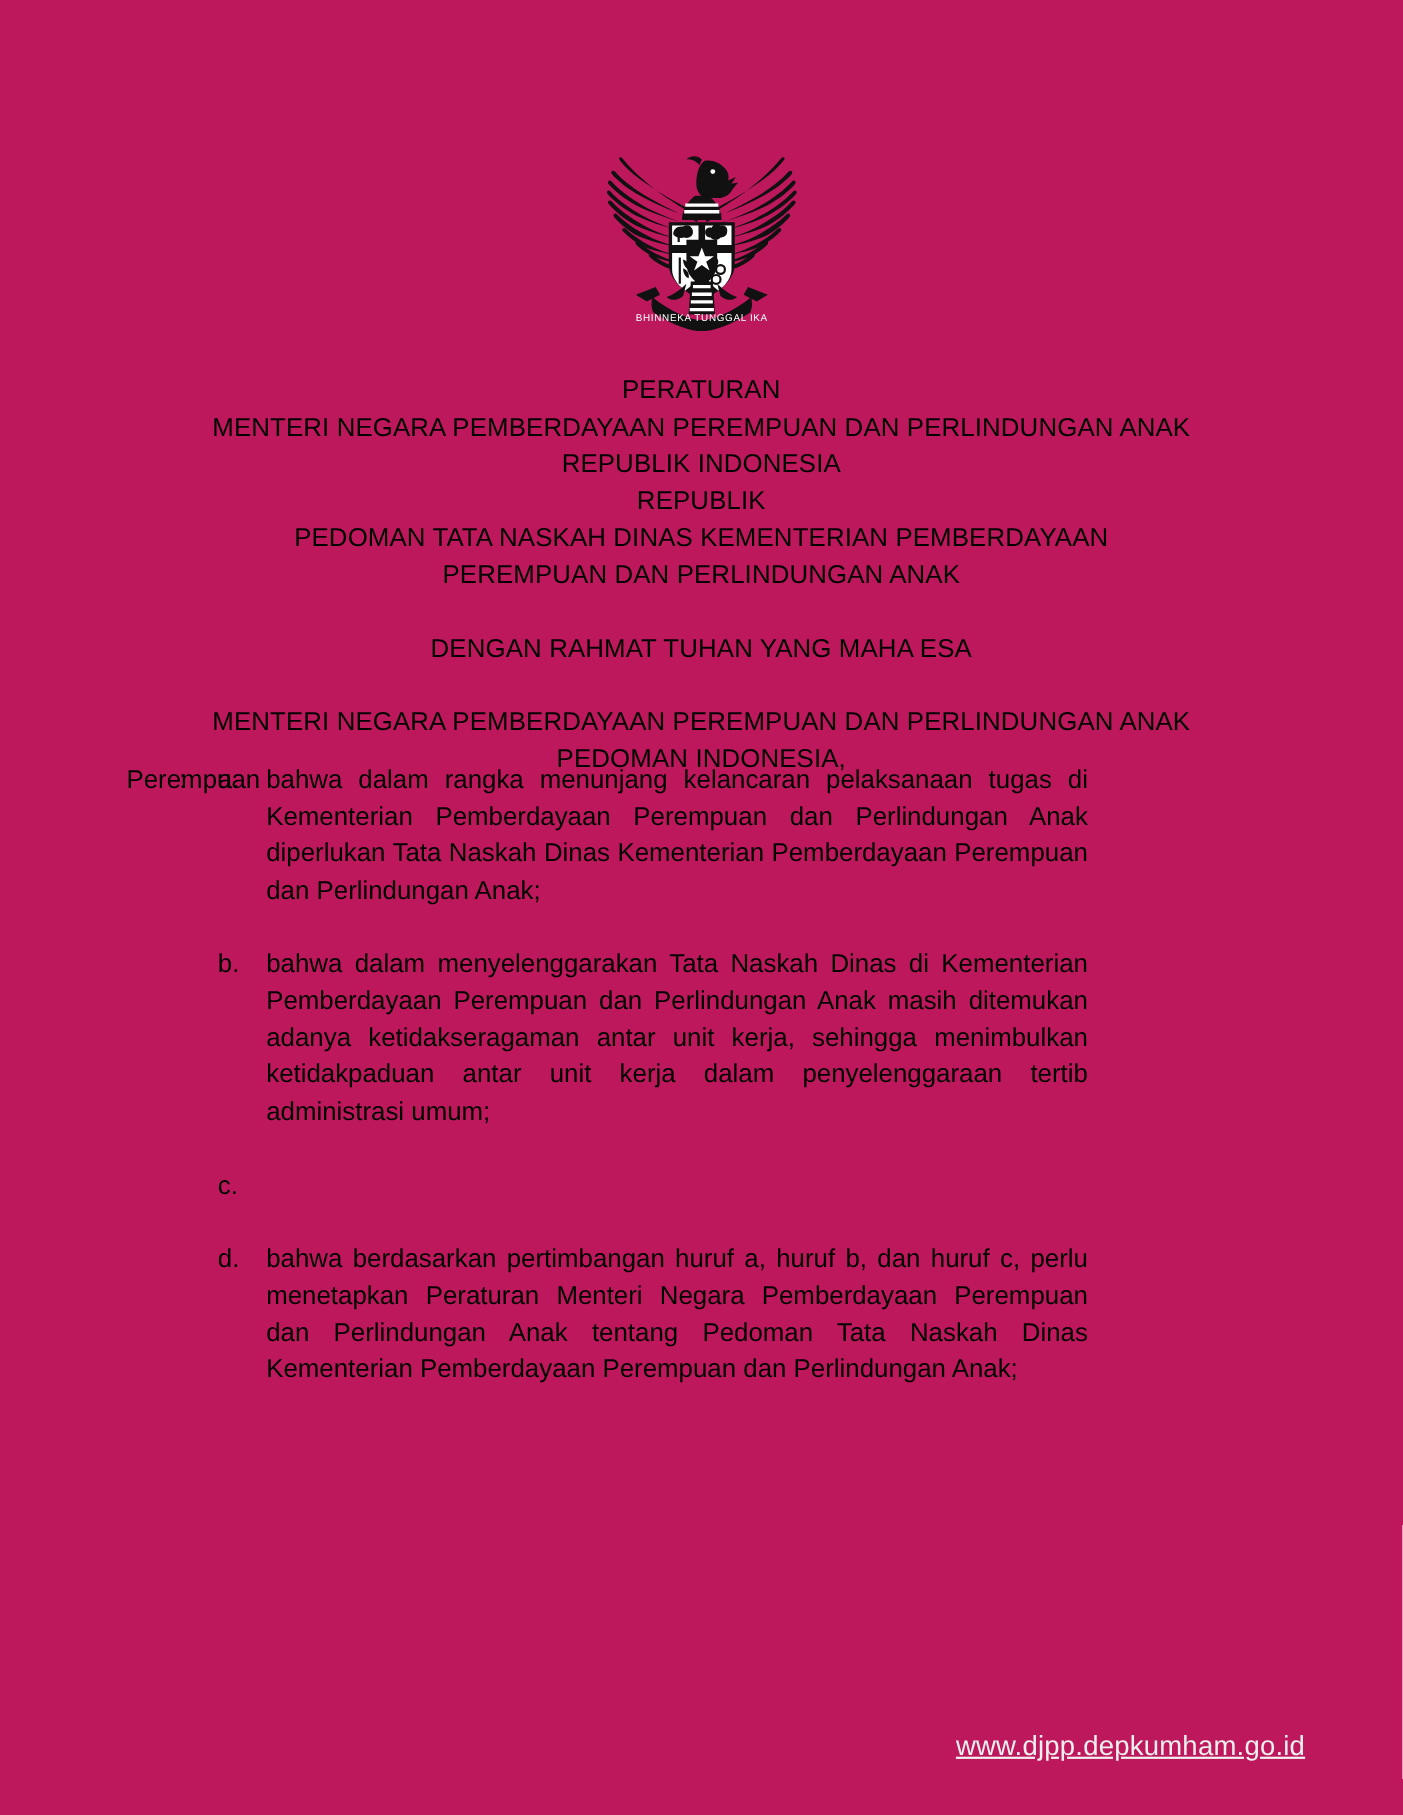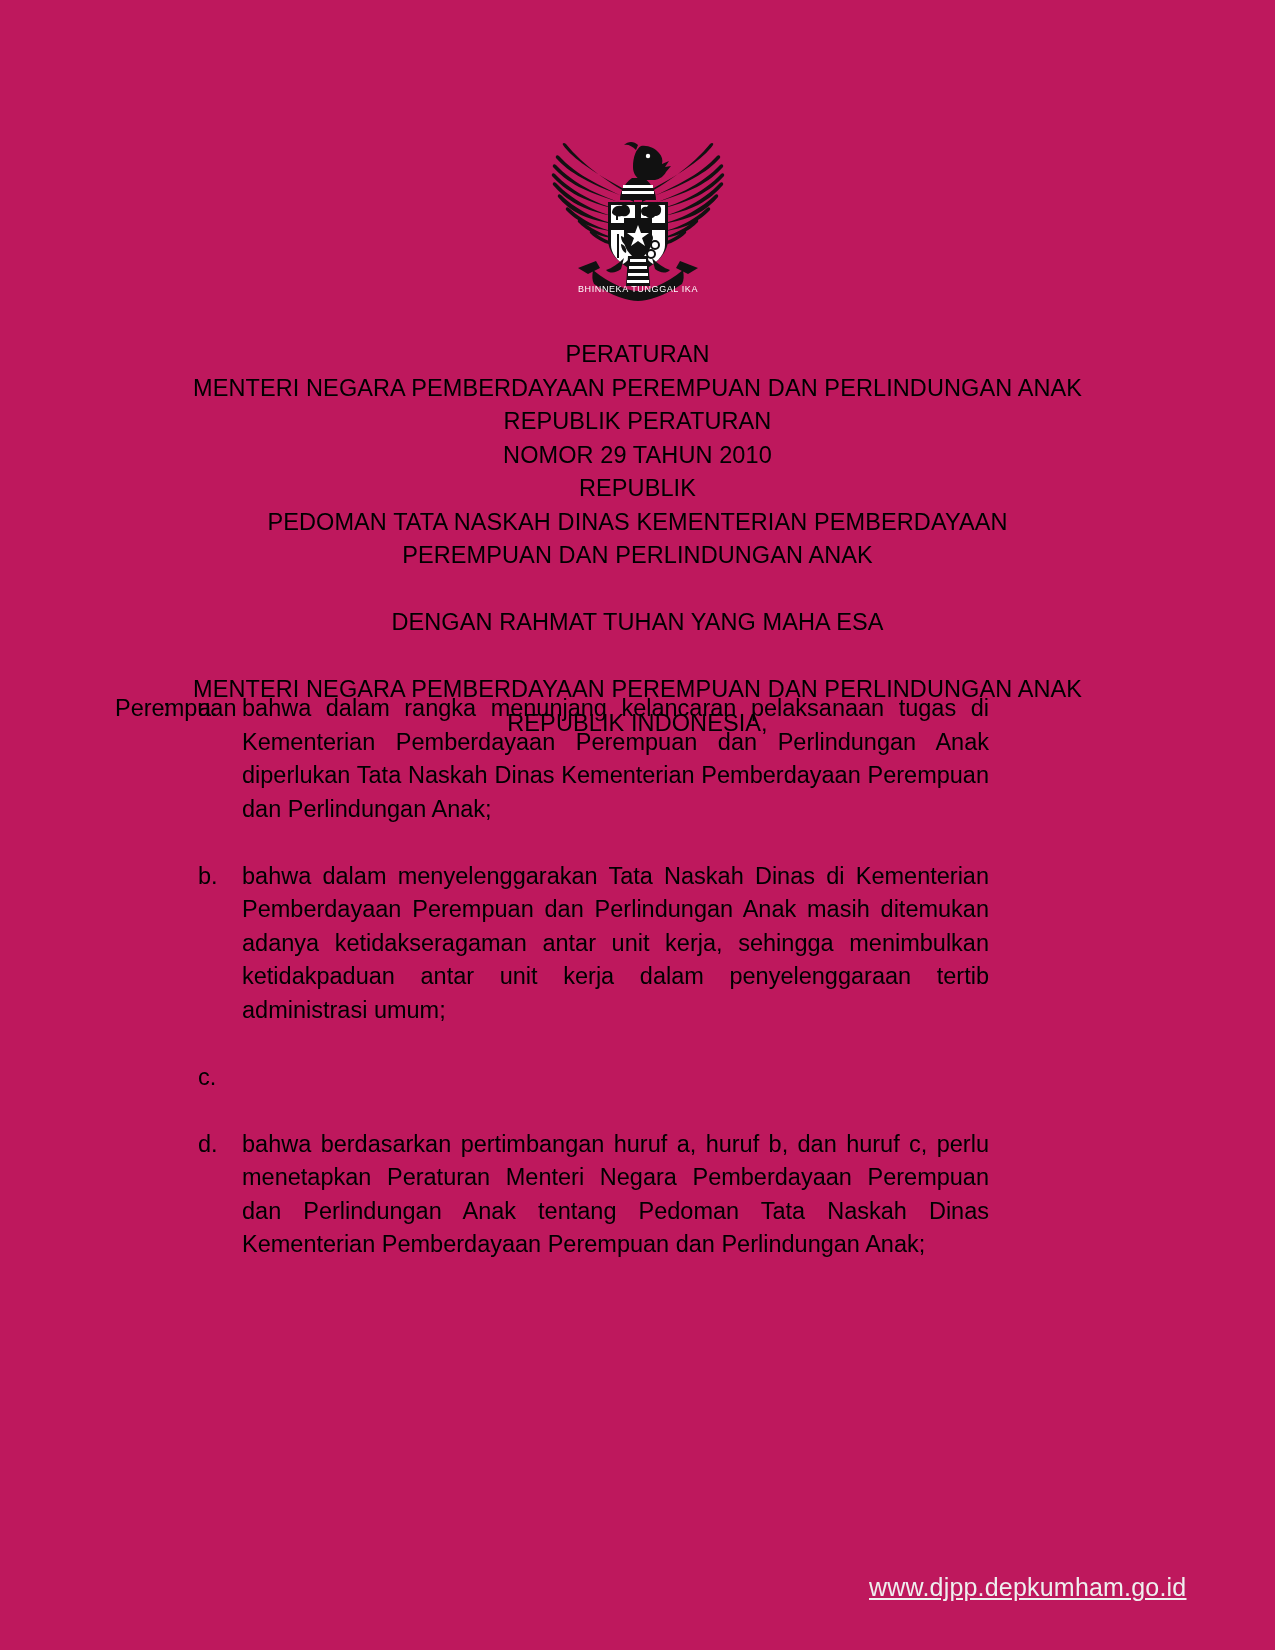--- a/index.html
+++ b/index.html
@@ -190,30 +190,29 @@
         <path d="M160 140 L142 133 L138 140 L150 146 Z"></path>
         <path d="M55 142 C72 156 90 163 100 163 C110 163 128 156 145 142 C146 148 146 152 144 156 C126 168 110 173 100 173 C90 173 74 168 56 156 C54 152 54 148 55 142 Z"></path>
         <text x="100" y="164" text-anchor="middle" font-family="'Liberation Sans', sans-serif" font-size="9" letter-spacing="0.6" fill="#ffffff">BHINNEKA TUNGGAL IKA</text>
       </g>
     </svg>
   </div>
 
   <div class="title-block">
     <span class="ln">PERATURAN</span>
     <span class="ln">MENTERI NEGARA PEMBERDAYAAN PEREMPUAN DAN PERLINDUNGAN ANAK</span>
-    <span class="ln">REPUBLIK PERATURAN</span>
-    <span class="ln">NOMOR 29 TAHUN 2010</span>
+    <span class="ln">REPUBLIK INDONESIA</span>
     <span class="ln">REPUBLIK</span>
     <span class="ln">PEDOMAN TATA NASKAH DINAS KEMENTERIAN PEMBERDAYAAN</span>
     <span class="ln">PEREMPUAN DAN PERLINDUNGAN ANAK</span>
     <span class="spacer-line"></span>
     <span class="ln">DENGAN RAHMAT TUHAN YANG MAHA ESA</span>
     <span class="spacer-line"></span>
     <span class="ln">MENTERI NEGARA PEMBERDAYAAN PEREMPUAN DAN PERLINDUNGAN ANAK</span>
-    <span class="ln">REPUBLIK INDONESIA,</span>
+    <span class="ln">PEDOMAN INDONESIA,</span>
   </div>
 
   <div class="considerations">
 
     <div class="row">
       <div class="lbl-col">Perempuan</div>
       <div class="colon-col">:</div>
       <div class="letter-col">a.</div>
       <div class="body-col">
         <p>bahwa dalam rangka menunjang kelancaran pelaksanaan tugas di Kementerian Pemberdayaan Perempuan dan Perlindungan Anak diperlukan Tata Naskah Dinas Kementerian Pemberdayaan Perempuan dan Perlindungan Anak;</p>

